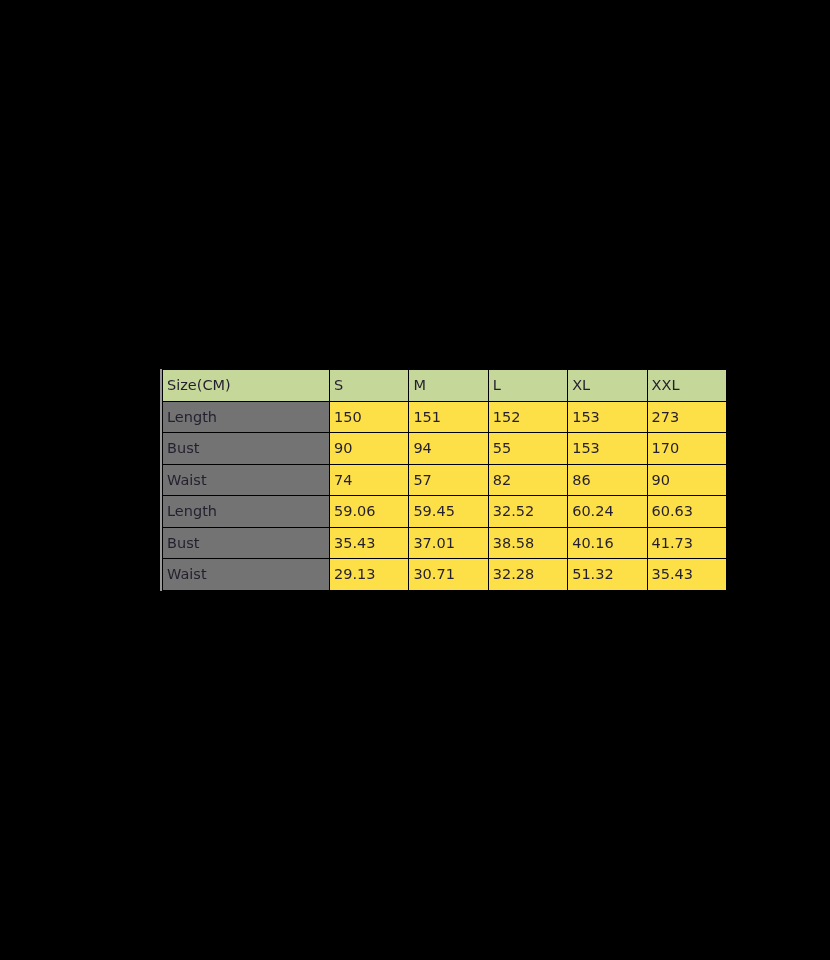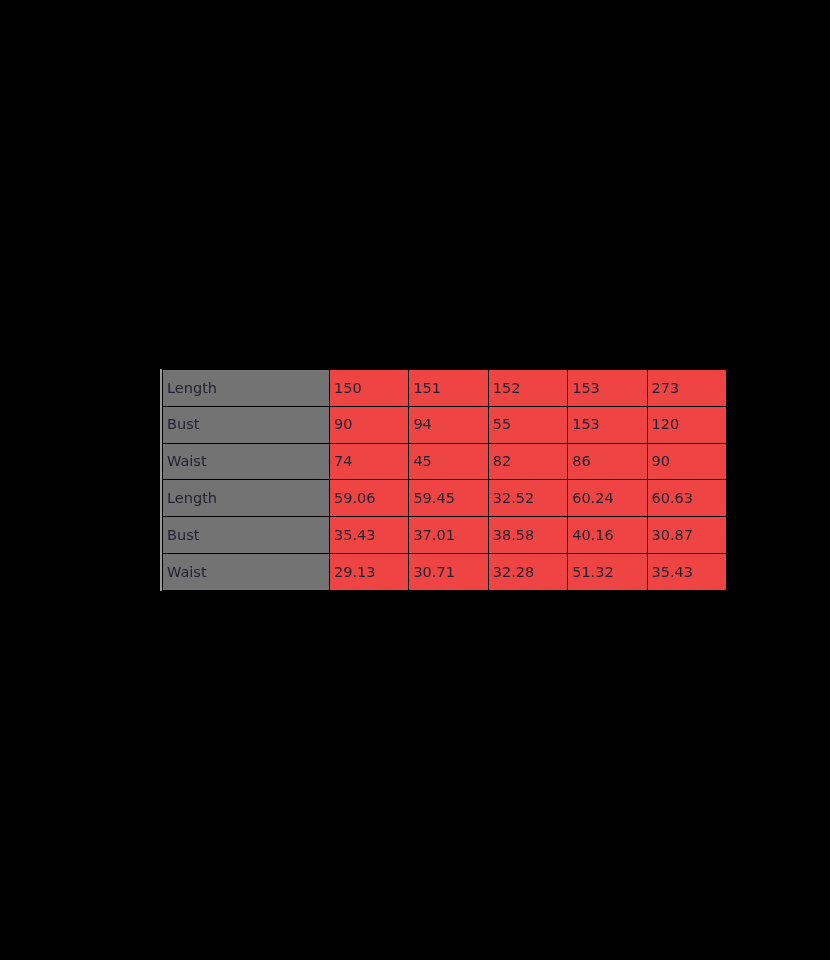--- a/index.html
+++ b/index.html
@@ -39,21 +39,21 @@
     border: 1px solid #000000;
     padding: 0 4px;
     font-size: 14.5px;
     line-height: 1;
     color: #241f2e;
     text-align: left;
     vertical-align: middle;
     white-space: nowrap;
     overflow: hidden;
     height: 27.7px;
-    background: #ef4444;
+    background: #fde047;
   }
 
   table#size-chart td.label-cell {
     background: #737373;
     width: 158px;
   }
 
   table#size-chart tr.section-row td {
     background: #c5d89a;
   }
@@ -61,59 +61,67 @@
   table#size-chart td.data-cell {
     width: 70.4px;
   }
 </style>
 </head>
 <body>
 
 <div id="size-chart-wrap">
   <table id="size-chart">
     <tbody>
+        <tr class="section-row">
+          <td class="label-cell">Size(CM)</td>
+          <td class="data-cell">S</td>
+          <td class="data-cell">M</td>
+          <td class="data-cell">L</td>
+          <td class="data-cell">XL</td>
+          <td class="data-cell">XXL</td>
+        </tr>
         <tr>
           <td class="label-cell">Length</td>
           <td class="data-cell">150</td>
           <td class="data-cell">151</td>
           <td class="data-cell">152</td>
           <td class="data-cell">153</td>
           <td class="data-cell">273</td>
         </tr>
         <tr>
           <td class="label-cell">Bust</td>
           <td class="data-cell">90</td>
           <td class="data-cell">94</td>
           <td class="data-cell">55</td>
           <td class="data-cell">153</td>
-          <td class="data-cell">120</td>
+          <td class="data-cell">170</td>
         </tr>
         <tr>
           <td class="label-cell">Waist</td>
           <td class="data-cell">74</td>
-          <td class="data-cell">45</td>
+          <td class="data-cell">57</td>
           <td class="data-cell">82</td>
           <td class="data-cell">86</td>
           <td class="data-cell">90</td>
         </tr>
         <tr>
           <td class="label-cell">Length</td>
           <td class="data-cell">59.06</td>
           <td class="data-cell">59.45</td>
           <td class="data-cell">32.52</td>
           <td class="data-cell">60.24</td>
           <td class="data-cell">60.63</td>
         </tr>
         <tr>
           <td class="label-cell">Bust</td>
           <td class="data-cell">35.43</td>
           <td class="data-cell">37.01</td>
           <td class="data-cell">38.58</td>
           <td class="data-cell">40.16</td>
-          <td class="data-cell">30.87</td>
+          <td class="data-cell">41.73</td>
         </tr>
         <tr>
           <td class="label-cell">Waist</td>
           <td class="data-cell">29.13</td>
           <td class="data-cell">30.71</td>
           <td class="data-cell">32.28</td>
           <td class="data-cell">51.32</td>
           <td class="data-cell">35.43</td>
         </tr>
       </tbody>

